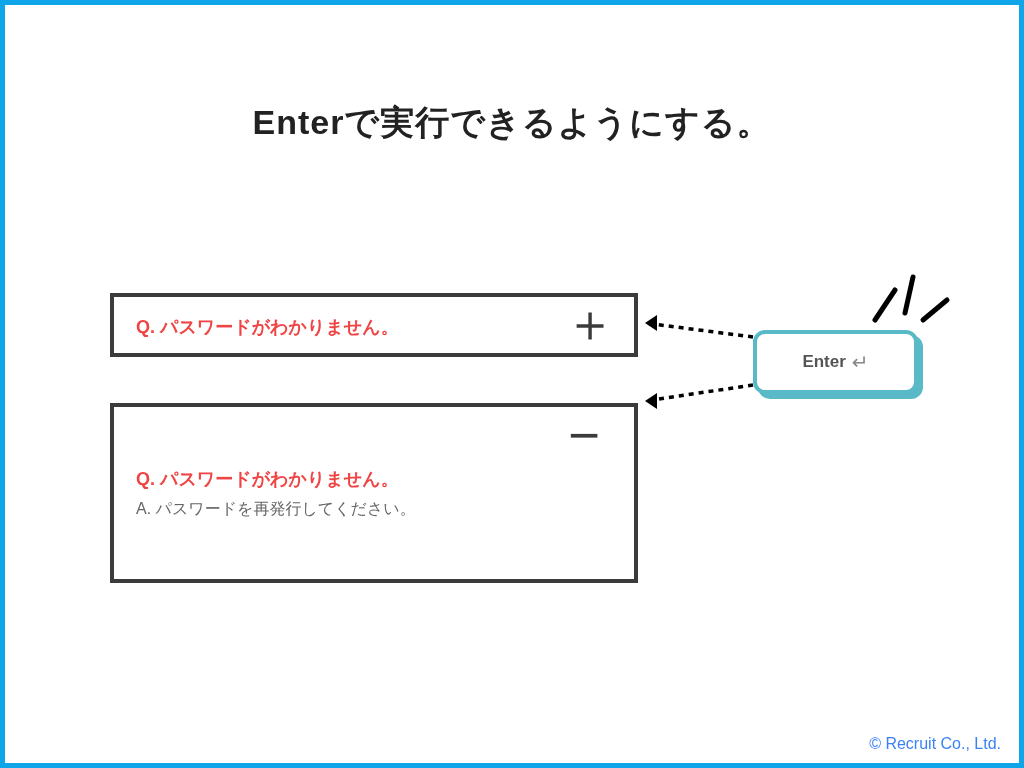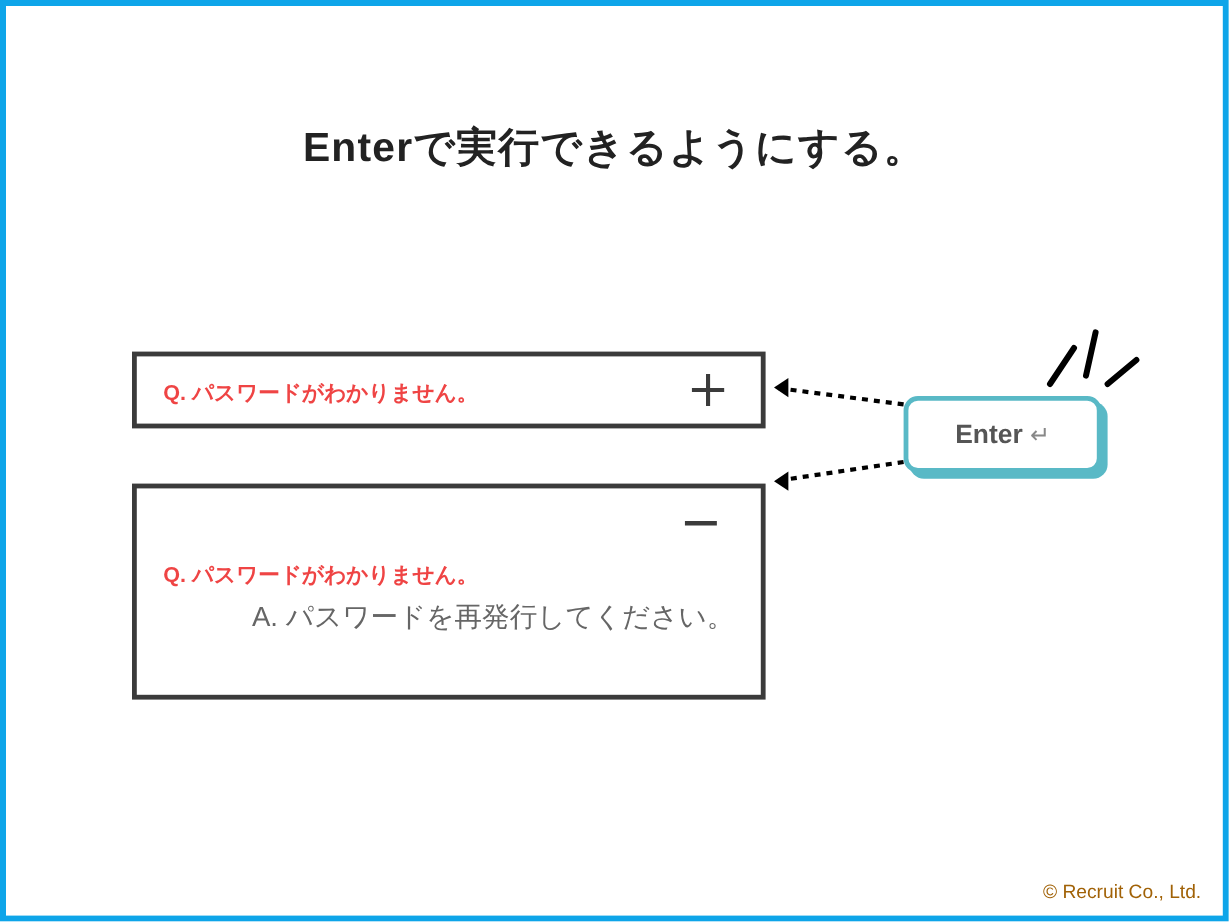--- a/index.html
+++ b/index.html
@@ -41,25 +41,24 @@
     width: 528px;
     height: 180px;
     padding: 60px 22px 20px 22px;
   }
   .q {
     font-size: 18px;
     font-weight: 700;
     color: #ef4444;
   }
   .a {
-    font-size: 23px;
+    font-size: 16px;
     font-weight: 400;
     color: #666;
     margin-top: 8px;
-    text-align: right;
   }
   .plus, .minus {
     position: absolute;
     font-weight: 300;
     color: #3b3b3b;
   }
   .plus {
     top: -2px;
     right: 18px;
     font-size: 52px;
@@ -80,38 +79,38 @@
     border: 4px solid #59b9c6;
     border-radius: 12px;
     background: #fff;
     box-shadow: 5px 5px 0 0 #59b9c6;
     display: flex;
     align-items: center;
     justify-content: center;
     gap: 6px;
   }
   .enter-label {
-    font-size: 22px;
+    font-size: 17px;
     font-weight: 600;
     color: #555;
   }
   .return-glyph {
     font-size: 20px;
     color: #888;
   }
   .spark {
     position: absolute;
     pointer-events: none;
   }
   .copyright {
     position: absolute;
     right: 18px;
     bottom: 10px;
     font-size: 16px;
-    color: #a16207;
+    color: #3b82f6;
   }
 </style>
 </head>
 <body>
 
 <div class="frame">
 
   <div class="title">Enterで実行できるようにする。</div>
 
   <div class="box box1">

